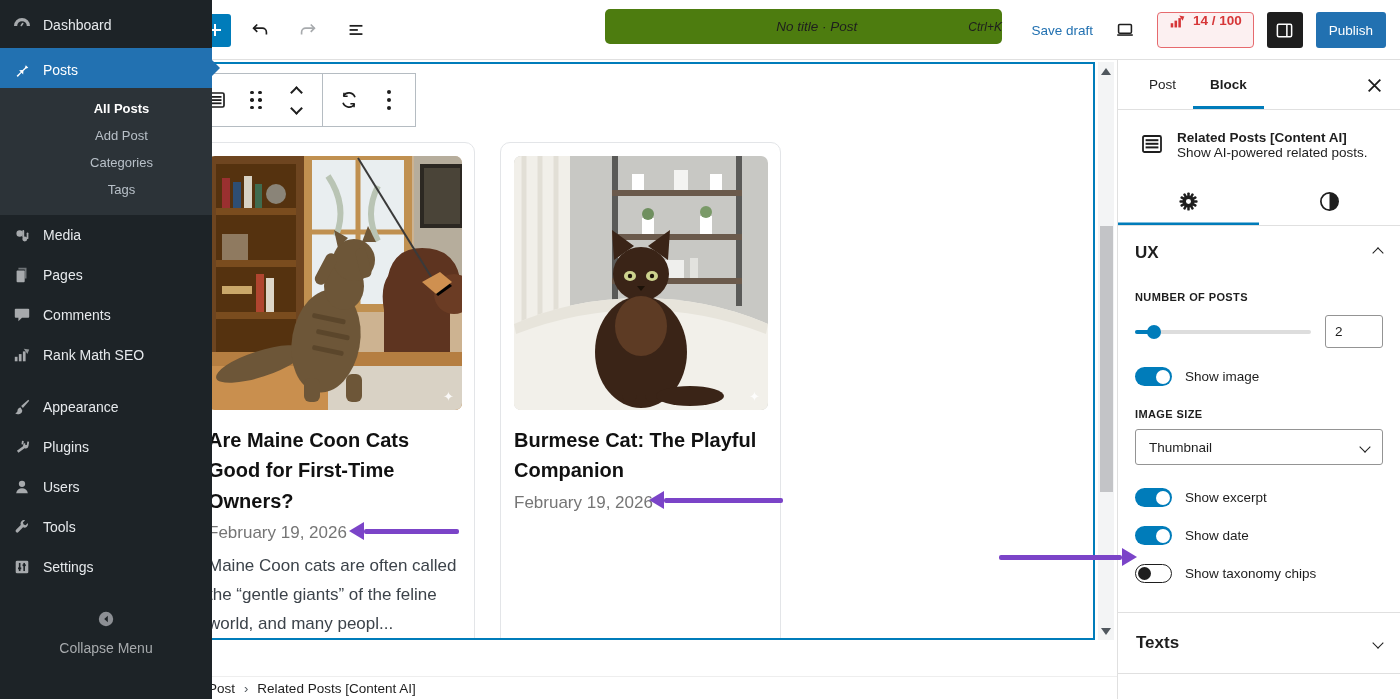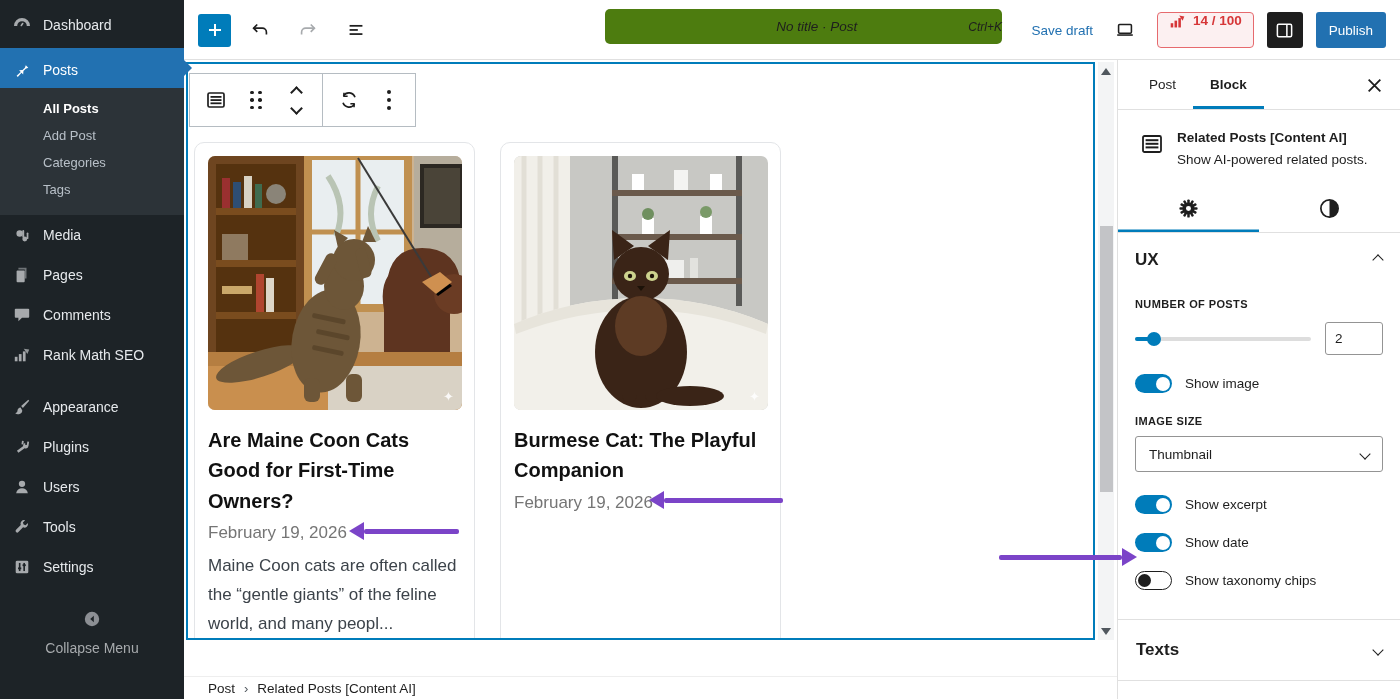--- a/index.html
+++ b/index.html
@@ -1,30 +1,30 @@
 <!DOCTYPE html>
 <html><head>
 <meta charset="utf-8">
 <style>
   * { margin:0; padding:0; box-sizing:border-box; }
   html,body { width:1400px; height:699px; overflow:hidden; background:#fff;
     font-family:"Liberation Sans", sans-serif; color:#1e1e1e; }
   .screen { position:relative; width:1400px; height:699px; background:#fff; overflow:hidden; }
 
   
-  .sidebar { position:absolute; left:0; top:0; width:184px; height:699px; background:#1d2327; z-index:30; }
+  .sidebar { position:absolute; left:0; top:0; width:212px; height:699px; background:#1d2327; z-index:30; }
   .menu-item { position:relative; display:flex; align-items:center; gap:11px; padding:10px 12px;
     color:#e6e9ec; font-size:14px; cursor:pointer; }
   .menu-item .mi-icon { width:20px; height:20px; flex:0 0 20px; color:#a7aaad; display:flex; align-items:center; justify-content:center; }
   .menu-item.top { padding-top:15px; padding-bottom:13px; }
   .menu-item.active-blue { background:#2271b1; color:#fff; padding-top:12px; padding-bottom:8px; }
   .menu-item.active-blue .mi-icon { color:#fff; }
   .menu-item.active-blue::after { content:""; position:absolute; right:-8px; top:50%; margin-top:-9px;
     border:9px solid transparent; border-left:9px solid #2271b1; border-right:0; }
-  .submenu { background:#2c3338; padding:7px 0 12px 0; }
+  .submenu { background:#2c3338; padding:7px 0 12px 0;text-align:center; }
   .submenu-item { padding:6px 12px 6px 43px; font-size:13px; color:#b8c0c8; cursor:pointer; }
   .submenu-item.current { color:#fff; font-weight:bold; }
   .menu-gap { height:12px; }
   .menu-item.muted { color:#a7aaad;flex-direction:column; }
   .menu-item.muted .mi-icon { color:#8c8f94; }
 
   
   .topbar { position:absolute; left:180px; top:0; width:1220px; height:60px; background:#fff;
     border-bottom:1px solid #e0e0e0; z-index:20; }
   .tb-left { position:absolute; left:18px; top:0; height:60px; display:flex; align-items:center; gap:10px; }
@@ -99,21 +99,21 @@
   .inspector { position:absolute; right:0; top:60px; width:283px; height:639px; background:#fff;
     border-left:1px solid #e0e0e0; z-index:10; }
   .insp-tabs { height:50px; border-bottom:1px solid #e0e0e0; display:flex; align-items:stretch; padding-left:14px; position:relative; }
   .insp-tab { padding:0 17px; display:flex; align-items:center; font-size:13.5px; background:none; border:none; cursor:pointer; color:#1e1e1e; }
   .insp-tab.active { font-weight:bold; box-shadow:inset 0 -3px 0 0 #007cba; }
   .insp-close { position:absolute; right:8px; top:7px; width:36px; height:36px; background:none; border:none; cursor:pointer;
     display:flex; align-items:center; justify-content:center; }
   .block-card { display:flex; gap:13px; padding:20px 16px 18px 22px; }
   .block-card .bc-icon { flex:0 0 24px; color:#1e1e1e; padding-top:2px; }
   .bc-title { font-size:13.5px; font-weight:bold; }
-  .bc-desc { font-size:13.5px; margin-top:7px; }
+  .bc-desc { font-size:13.5px; }
   .style-tabs { display:flex; border-bottom:1px solid #e0e0e0; height:48px; }
   .style-tab { flex:1; display:flex; align-items:center; justify-content:center; background:none; border:none; cursor:pointer; color:#1e1e1e; }
   .style-tab.active { box-shadow:inset 0 -2.5px 0 0 #007cba; }
   .section-head { display:flex; align-items:center; justify-content:space-between; padding:17px 18px 6px 17px; }
   .section-title { font-size:17px; font-weight:bold; }
   .panel-body { padding:0 17px; }
   .ctl-label { font-size:11px; font-weight:bold; letter-spacing:.4px; color:#1e1e1e; margin-top:22px; }
   .slider-row { display:flex; align-items:center; gap:14px; margin-top:12px; }
   .slider-track { position:relative; flex:1; height:4px; background:#ddd; border-radius:2px; }
   .slider-fill { position:absolute; left:0; top:0; height:4px; width:18px; background:#007cba; border-radius:2px; }

